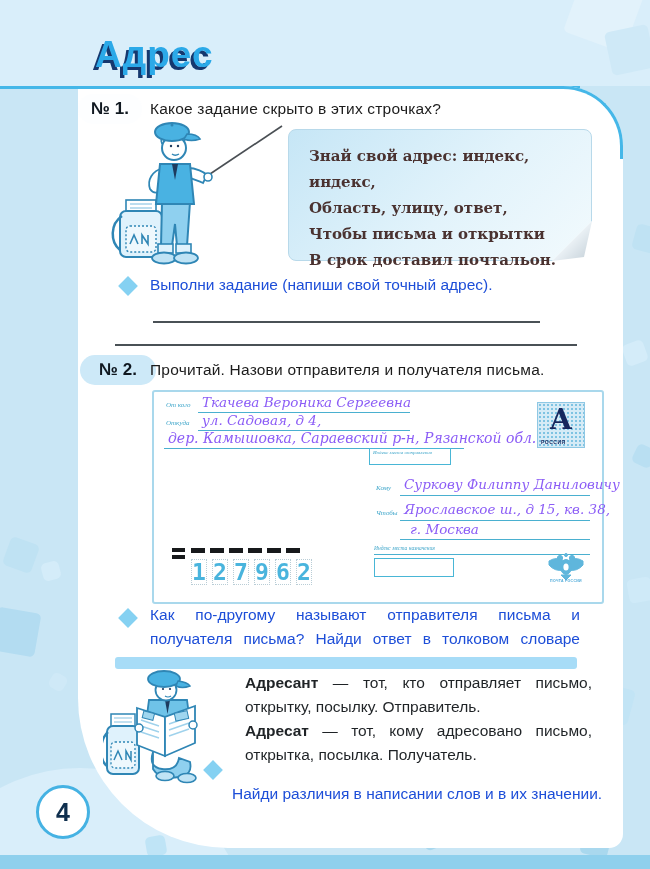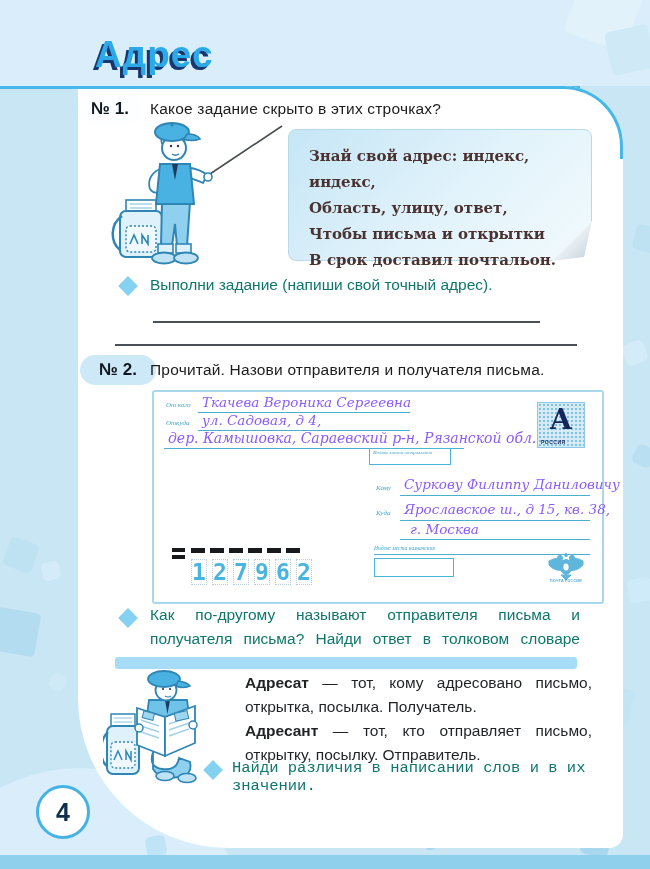--- a/index.html
+++ b/index.html
@@ -35,24 +35,24 @@
   .pill1{left:78px;top:94px;width:64px;background:#fdfeff;}
   .pill2{left:80px;top:355px;width:76px;background:#cde9f8;}
   .task-q{font-size:15.5px;letter-spacing:0.2px;color:#1c1c1c;}
   .q1{left:150px;top:100px;}
   .q2{left:150px;top:361px;}
 
   .diamond{width:14px;height:14px;background:#85d1f2;transform:rotate(45deg);}
   .d1{left:121px;top:279px;}
   .d2{left:121px;top:611px;}
   .d3{left:206px;top:763px;}
-  .instr{font-size:15.5px;color:#0f766e;}
+  .instr{font-size:15.5px;color:#1d4ed8;}
   .i1{left:150px;top:276px;}
   .para2{left:150px;top:603px;width:430px;line-height:24px;text-align:justify;}
-  .i3{left:232px;top:759px;font-family:Liberation Mono, monospace;}
+  .i3{left:232px;top:785px;}
 
   .answer-line{height:2px;background:#4a5156;}
   .al1{left:153px;top:321px;width:387px;}
   .al2{left:115px;top:344px;width:462px;}
 
   .divider-bar{left:115px;top:657px;width:462px;height:12px;background:#a7dcf7;border-radius:3px;}
 
   
   .poem-card{left:288px;top:129px;width:302px;height:130px;border-radius:8px;border-bottom-right-radius:0;
     background:linear-gradient(135deg,#c6e6f6 0%,#e2f3fb 55%,#f2fafd 100%);
@@ -206,21 +206,21 @@
   </div>
 
   <div class="stamp">
     <div class="stamp-letter">А</div>
     <div class="stamp-country">РОССИЯ</div>
   </div>
 
   <div class="env-label" style="left:222px;top:92px;">Кому</div>
   <div class="hand" style="left:250px;top:84px;">Суркову Филиппу Даниловичу</div>
   <div class="uline" style="left:246px;top:103px;width:190px;"></div>
-  <div class="env-label" style="left:222px;top:117px;">Куда</div>
+  <div class="env-label" style="left:222px;top:117px;">Чтобы</div>
   <div class="hand" style="left:250px;top:109px;">Ярославское ш., д 15, кв. 38,</div>
   <div class="uline" style="left:246px;top:128px;width:190px;"></div>
   <div class="hand" style="left:256px;top:129px;">г. Москва</div>
   <div class="uline" style="left:246px;top:147px;width:190px;"></div>
 
   <div class="env-label" style="left:220px;top:153px;font-size:5.5px;">Индекс места назначения</div>
   <div class="uline" style="left:220px;top:162px;width:216px;"></div>
   <div class="idx-box" style="left:220px;top:166px;width:78px;height:17px;"></div>
 
   <div class="postmark">
@@ -297,20 +297,20 @@
     <circle cx="60" cy="21" r="1.1" fill="#1d3b5e"></circle>
     <circle cx="67" cy="21" r="1.1" fill="#1d3b5e"></circle>
     <path d="M62,28 q3,2 6,0" fill="none" stroke="#2f86b5" stroke-width="1.2"></path>
 
     <ellipse cx="61" cy="11" rx="16" ry="8" fill="#49b2e2" stroke="#2f86b5" stroke-width="1.8"></ellipse>
     <path d="M75,13 q9,1 12,5 q-8,3 -14,0 z" fill="#49b2e2" stroke="#2f86b5" stroke-width="1.4"></path>
   </svg>
 </div>
 
 <div class="abs defs">
+  <p><b>Адресант</b><span> — тот, кто отправляет письмо, открытку, посылку. Отправитель.</span></p>
   <p><b>Адресат</b><span> — тот, кому адресовано письмо, открытка, посылка. Получатель.</span></p>
-  <p><b>Адресант</b><span> — тот, кто отправляет письмо, открытку, посылку. Отправитель.</span></p>
 </div>
 
 <div class="abs diamond d3"></div>
 <div class="abs instr i3">Найди различия в написании слов и в их значении.</div>
 
 <div class="abs page-circle">4</div>
 
 </body></html>

